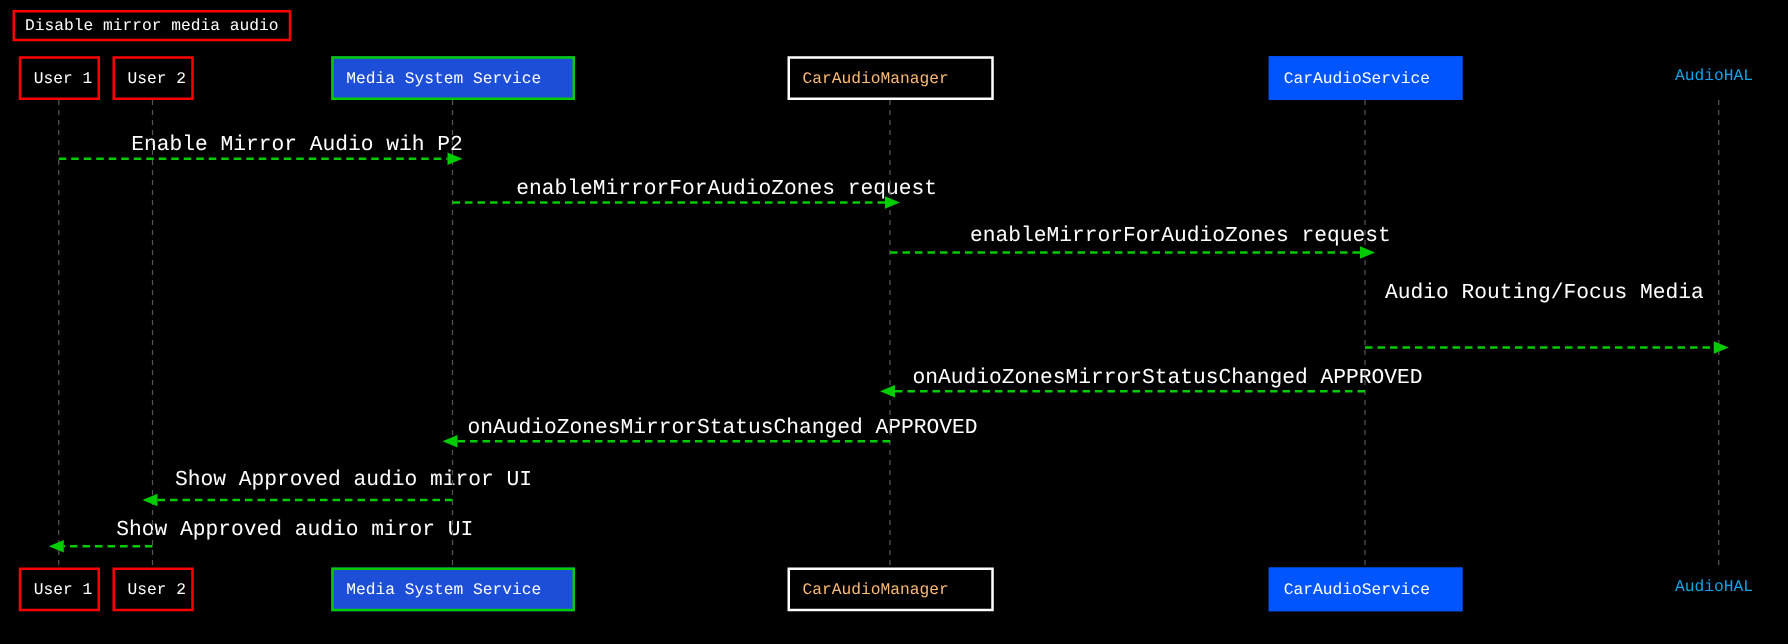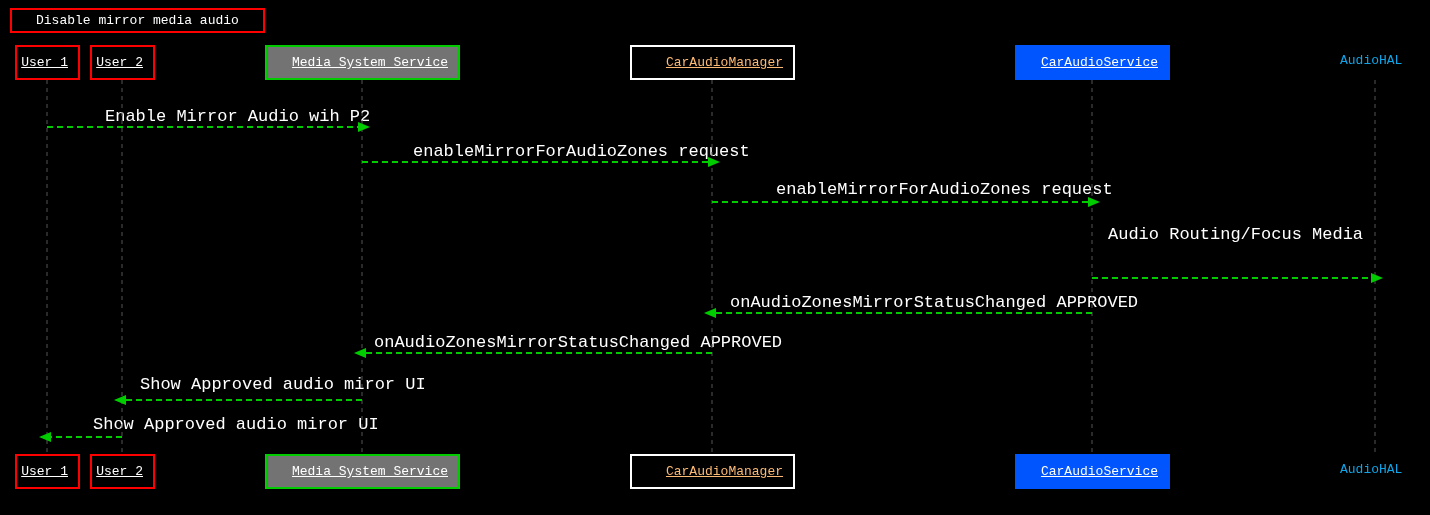--- a/index.html
+++ b/index.html
@@ -19,32 +19,31 @@
       height: 515px;
     }
     .actor-box {
       position: absolute;
       border: 2px solid;
       padding: 4px 10px;
       white-space: nowrap;
       font-size: 13px;
       display: flex;
       align-items: center;
-      justify-content: flex-end;
-      text-decoration: underline;
+      justify-content: flex-start;
     }
     .actor-box.red-border { border-color: #ff0000; background: #000; color: #fff; }
-    .actor-box.green-border { border-color: #00cc00; background: #737373; color: #fff; }
+    .actor-box.green-border { border-color: #00cc00; background: #1d4ed8; color: #fff; }
     .actor-box.white-border { border-color: #ffffff; background: #000; color: #fdba74; }
     .actor-box.blue-bg { border-color: #0055ff; background: #0055ff; color: #fff; }
     .actor-text { color: #0ea5e9; font-size: 13px; position: absolute; white-space: nowrap; }
     .title-box {
       position: absolute;
       border: 2px solid #ff0000;
-      padding: 3px 24px;
+      padding: 3px 8px;
       color: #fff;
       font-size: 13px;
       background: #000;
     }
     
     svg.arrows {
       position: absolute;
       top: 0; left: 0;
       width: 1430px;
       height: 515px;

